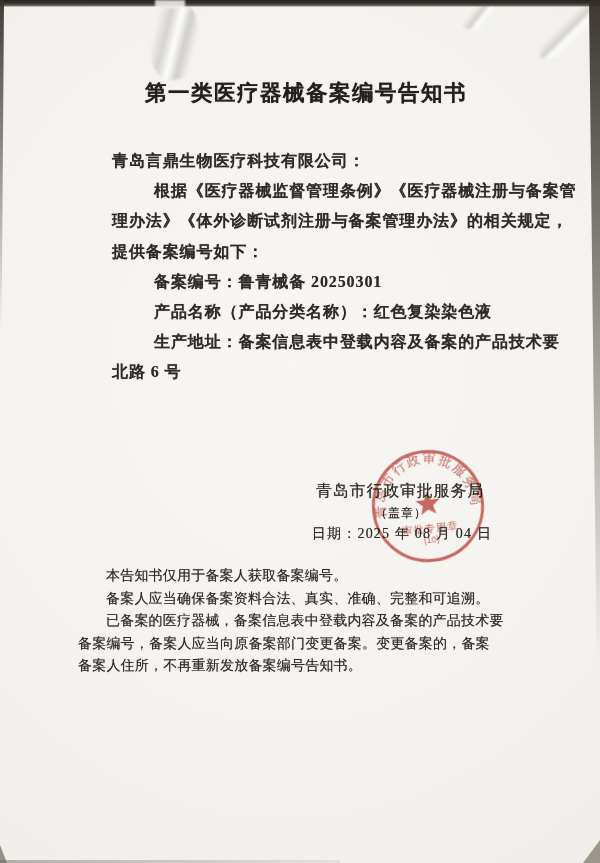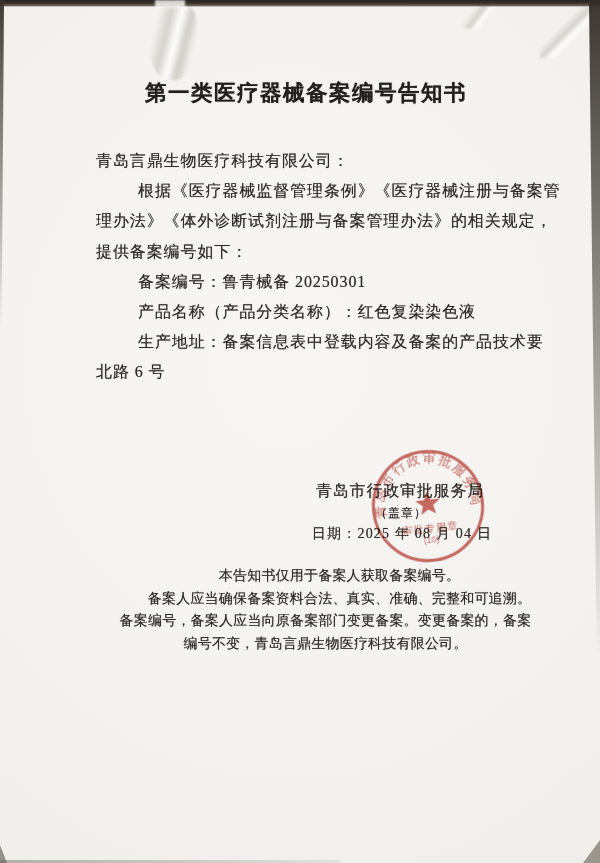--- a/index.html
+++ b/index.html
@@ -15,21 +15,21 @@
   .txt { text-shadow:0 0 .7px rgba(46,42,38,.6); white-space:pre; }
 
   .title {
     top:78px; left:0; width:600px; text-align:center;
     transform:translateX(6px);
     font-family:"Liberation Sans","DejaVu Sans",sans-serif;
     font-weight:700; font-size:21.5px; letter-spacing:1.5px; color:#23201c;
     text-shadow:0 0 .8px rgba(30,28,24,.7);
   }
 
-  .body-block { top:146px; left:96px; width:436px; position:absolute; }
+  .body-block { top:146px; left:112px; width:436px; position:absolute;font-weight:bold; }
   .body-block .bl {
     position:static; display:block; height:30.2px; line-height:30.2px;
     font-size:16px; letter-spacing:.9px;
   }
   .body-block .ind { padding-left:42px; }
 
   .sig-issuer { top:481px; left:400px; transform:translateX(-50%);
     font-size:16px; letter-spacing:.8px; line-height:20px; }
   .sig-seal-note { top:503px; left:401px; transform:translateX(-50%);
     font-size:12px; letter-spacing:1px; line-height:20px; }
@@ -39,21 +39,21 @@
   .seal {
     left:369px; top:447px; width:118px; height:118px;
     transform:rotate(-6deg);
     opacity:.85; mix-blend-mode:multiply; filter:blur(.3px);
     z-index:3;
   }
   .seal text, .seal textPath {
     font-family:"Liberation Sans","DejaVu Sans",sans-serif;
   }
 
-  .notes-block { top:565px; left:98px; width:455px; position:absolute;text-align:center; }
+  .notes-block { top:565px; left:78px; width:455px; position:absolute; }
   .notes-block .nl {
     position:static; display:block; height:22.6px; line-height:22.6px;
     font-size:14px; letter-spacing:.2px;
   }
   .notes-block .ind { padding-left:28px; }
 
   
   .edge-top { top:0; left:0; width:600px; height:7px; z-index:4;
     background:linear-gradient(to bottom,#262220 0%,#37322c 45%,#6b655b 80%,rgba(120,114,104,0) 100%); }
   .edge-top-notch { top:0; left:155px; width:30px; height:8px; z-index:5;
@@ -115,22 +115,23 @@
       <textPath href="#sealArc" startOffset="0" textLength="150" lengthAdjust="spacing">青岛市行政审批服务局</textPath>
     </text>
     <path d="M60,45 L63.2,53.6 L72.4,54 L65.2,59.7 L67.6,68.5 L60,63.5 L52.4,68.5 L54.8,59.7 L47.6,54 L56.8,53.6 Z" fill="#c4544a"></path>
     <text x="60" y="86" text-anchor="middle" font-size="10.5" letter-spacing="1" fill="#c4544a">审批专用章</text>
     <text x="60" y="98" text-anchor="middle" font-size="9" fill="#c4544a">(10)</text>
   </svg>
 
   <div class="notes-block">
     <span class="nl txt ind">本告知书仅用于备案人获取备案编号。</span>
     <span class="nl txt ind">备案人应当确保备案资料合法、真实、准确、完整和可追溯。</span>
+    <span class="nl txt ind">已备案的医疗器械，备案信息表中登载内容及备案的产品技术要</span>
     <span class="nl txt">备案编号，备案人应当向原备案部门变更备案。变更备案的，备案</span>
-    <span class="nl txt">编号不变，青岛言鼎生物医疗科技有限公司。</span>
+    <span class="nl txt">备案人住所，不再重新发放备案编号告知书。</span>
   </div>
 
   <div class="edge-top"></div>
   <div class="edge-top-notch"></div>
   <div class="edge-left"></div>
   <div class="edge-right"></div>
   <div class="edge-bottom"></div>
   <div class="corner-br"></div>
   <div class="corner-bl"></div>
 

